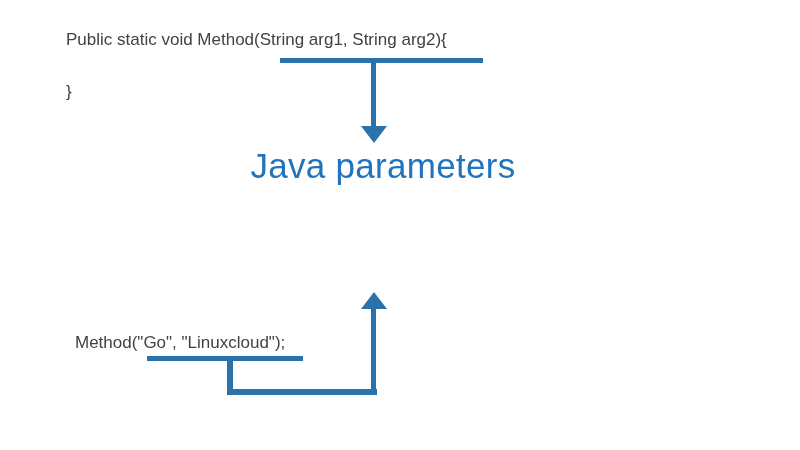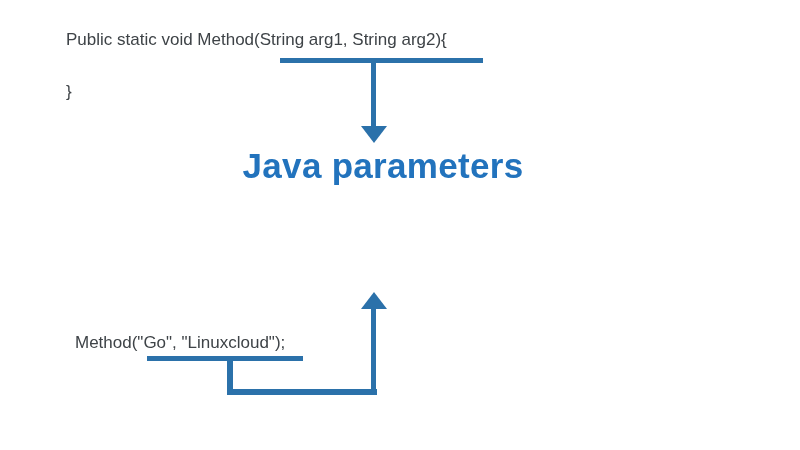--- a/index.html
+++ b/index.html
@@ -16,21 +16,21 @@
     font-size:17px;
     line-height:20px;
     white-space:pre;
   }
   .heading {
     position:absolute;
     left:150px; width:466px;
     text-align:center;
     color:var(--heading,#2273bd);
     font-size:35px;
-    font-weight:bold;
+    font-weight:normal;
     letter-spacing:0.3px;
     line-height:38px;
   }
   .hline, .vline { position:absolute; background:var(--accent,#2b71aa); }
   .tri { position:absolute; width:0; height:0; }
   .tri-down {
     border-left:13px solid transparent;
     border-right:13px solid transparent;
     border-top:17px solid var(--accent,#2b71aa);
   }

